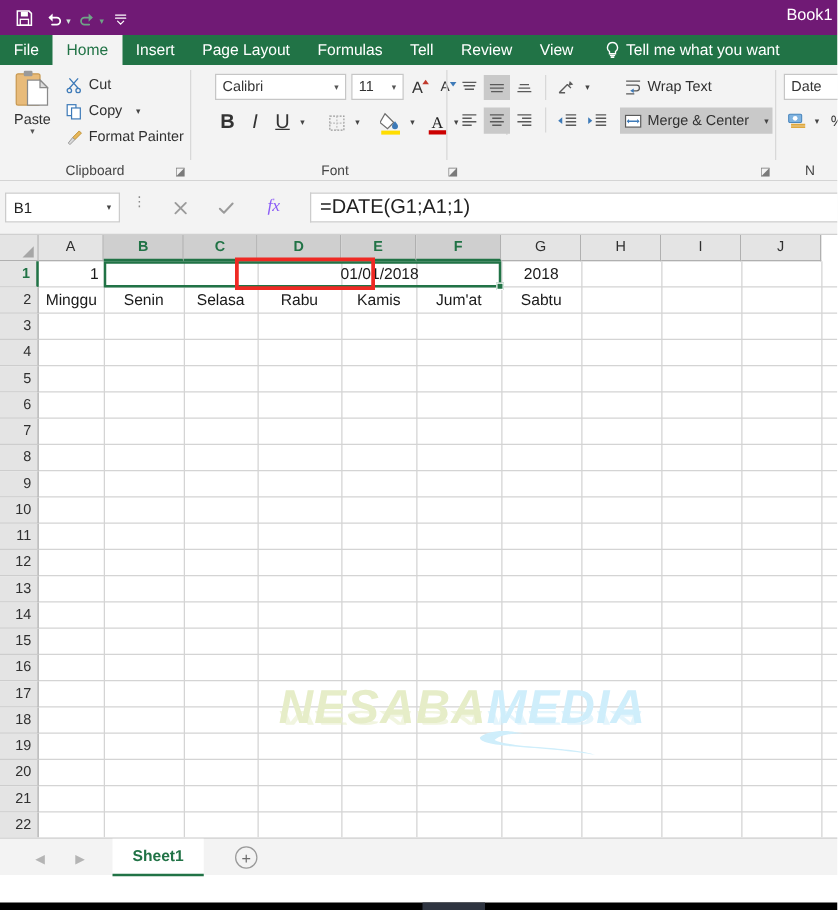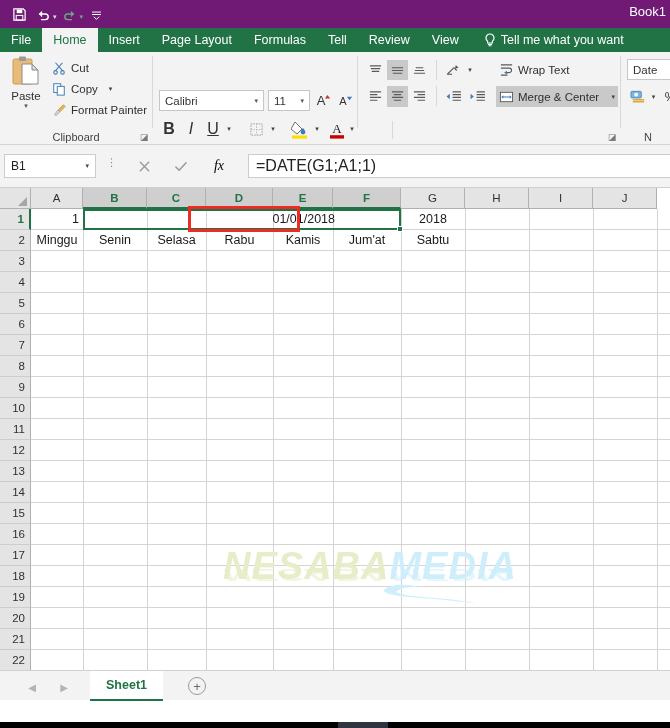--- a/index.html
+++ b/index.html
@@ -347,21 +347,21 @@
             <path d="M7 8L3 13l1.5 1.5L9 10z" fill="#d9d9d9" stroke="#9a9a9a" stroke-width="0.9"></path>
           </svg>
         <span>Format Painter</span>
       </div>
 
       <div class="grp-label">Clipboard</div>
       <div class="grp-dialog">◪</div>
     </div>
     <div class="grp-sep" style="left:152px;"></div>
 
-    <div class="grp" style="left:153px; width:204px;margin-top:31px;">
+    <div class="grp" style="left:166px; width:204px;">
       <div class="fontbox" style="left:6px; top:7px; width:105px; height:21px;">
         <span class="v">Calibri</span>
         <span class="c">▾</span>
       </div>
       <div class="fontbox" style="left:115px; top:7px; width:42px; height:21px;">
         <span class="v">11</span>
         <span class="c">▾</span>
       </div>
       <div class="fbtn" style="left:161px; top:7px; width:20px; height:21px;">
         <span class="fbtn-t">A</span>
@@ -532,21 +532,21 @@
       <svg width="13" height="13" viewBox="0 0 14 14">
           <path d="M2.5 2.5l9 9M11.5 2.5l-9 9" stroke="#9b9b9b" stroke-width="1.6" stroke-linecap="round"></path>
         </svg>
     </div>
     <div class="fb-icon" style="left:167px;">
       <svg width="14" height="13" viewBox="0 0 15 14">
           <path d="M2 7.5l3.5 3.5L13 3" stroke="#9b9b9b" stroke-width="1.7" fill="none" stroke-linecap="round" stroke-linejoin="round"></path>
         </svg>
     </div>
     <div class="fb-icon" style="left:205px;">
-      <span style="font-style:italic;font-family:'Liberation Serif',serif;font-size:14px;color:#000000;">fx</span>
+      <span style="font-style:italic;font-family:'Liberation Serif',serif;font-size:14px;color:#8b5cf6;">fx</span>
     </div>
     <div class="fb-input">=DATE(G1;A1;1)</div>
   </div>
 
   <div class="gridwrap">
     <div class="corner"></div>
     <div id="colheads">
         <div class="colhead" style="left: 31px; width: 52px;">A</div>
         <div class="colhead sel" style="left: 83px; width: 64px;">B</div>
         <div class="colhead sel" style="left: 147px; width: 59px;">C</div>

